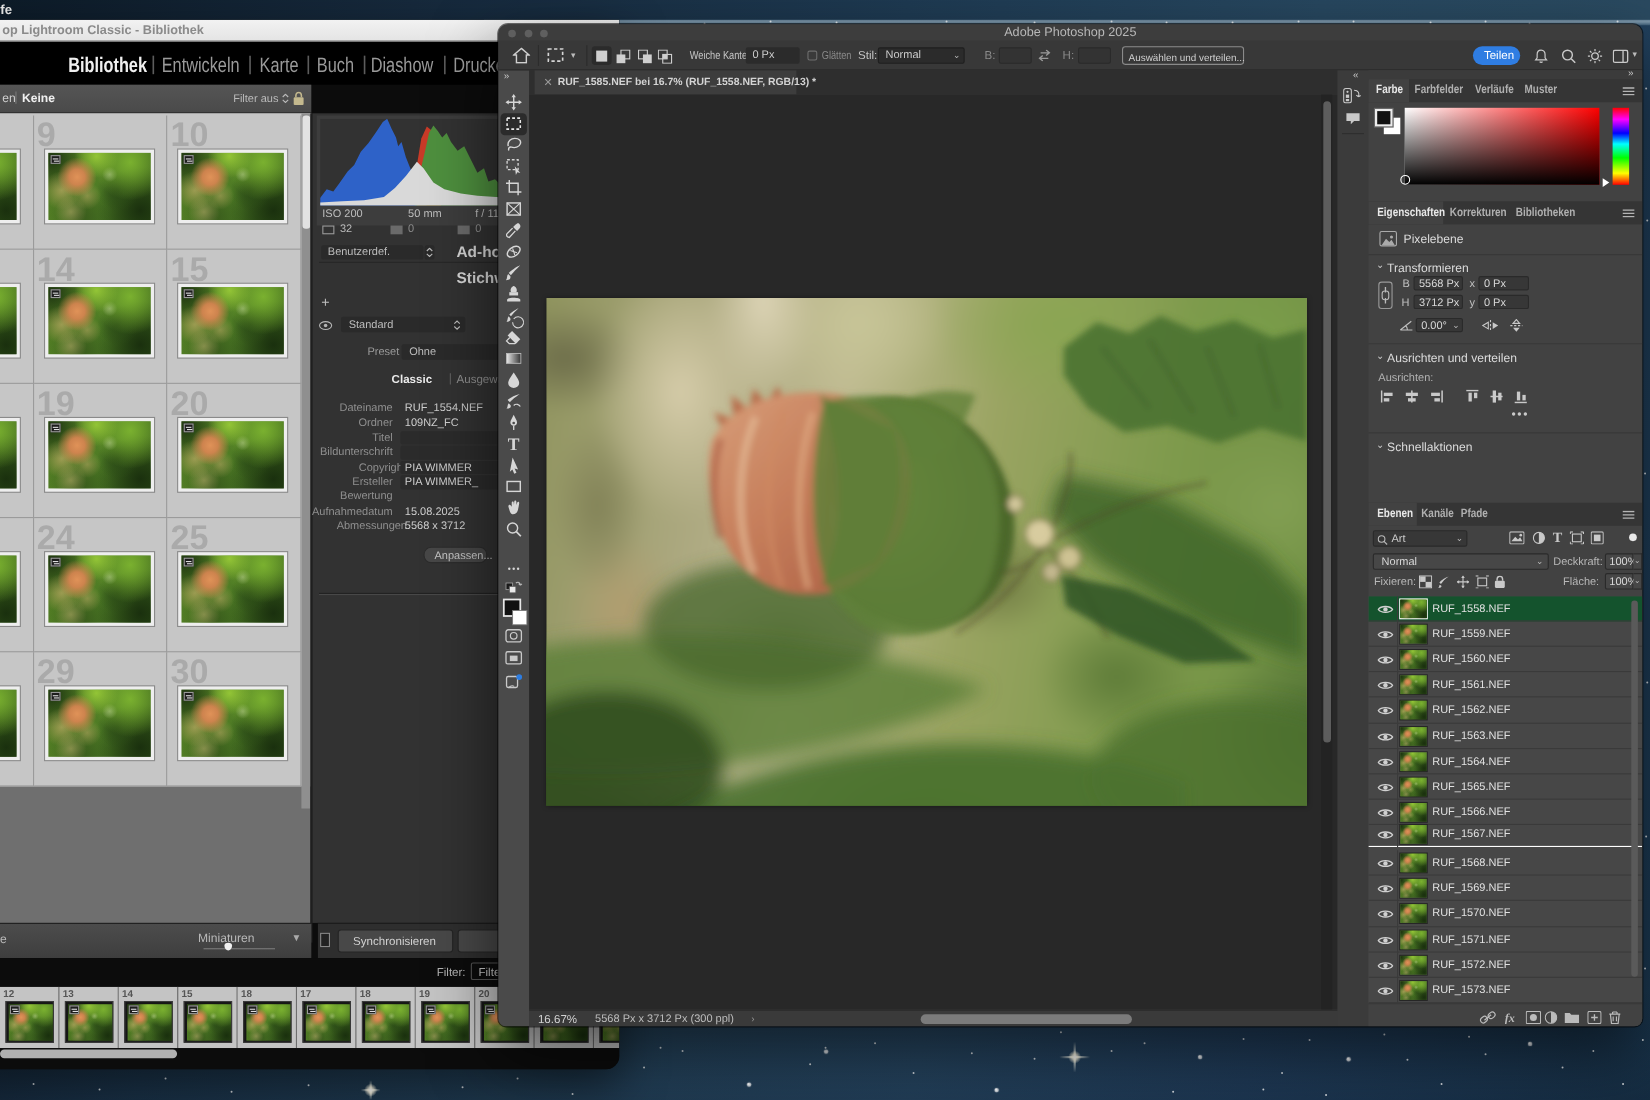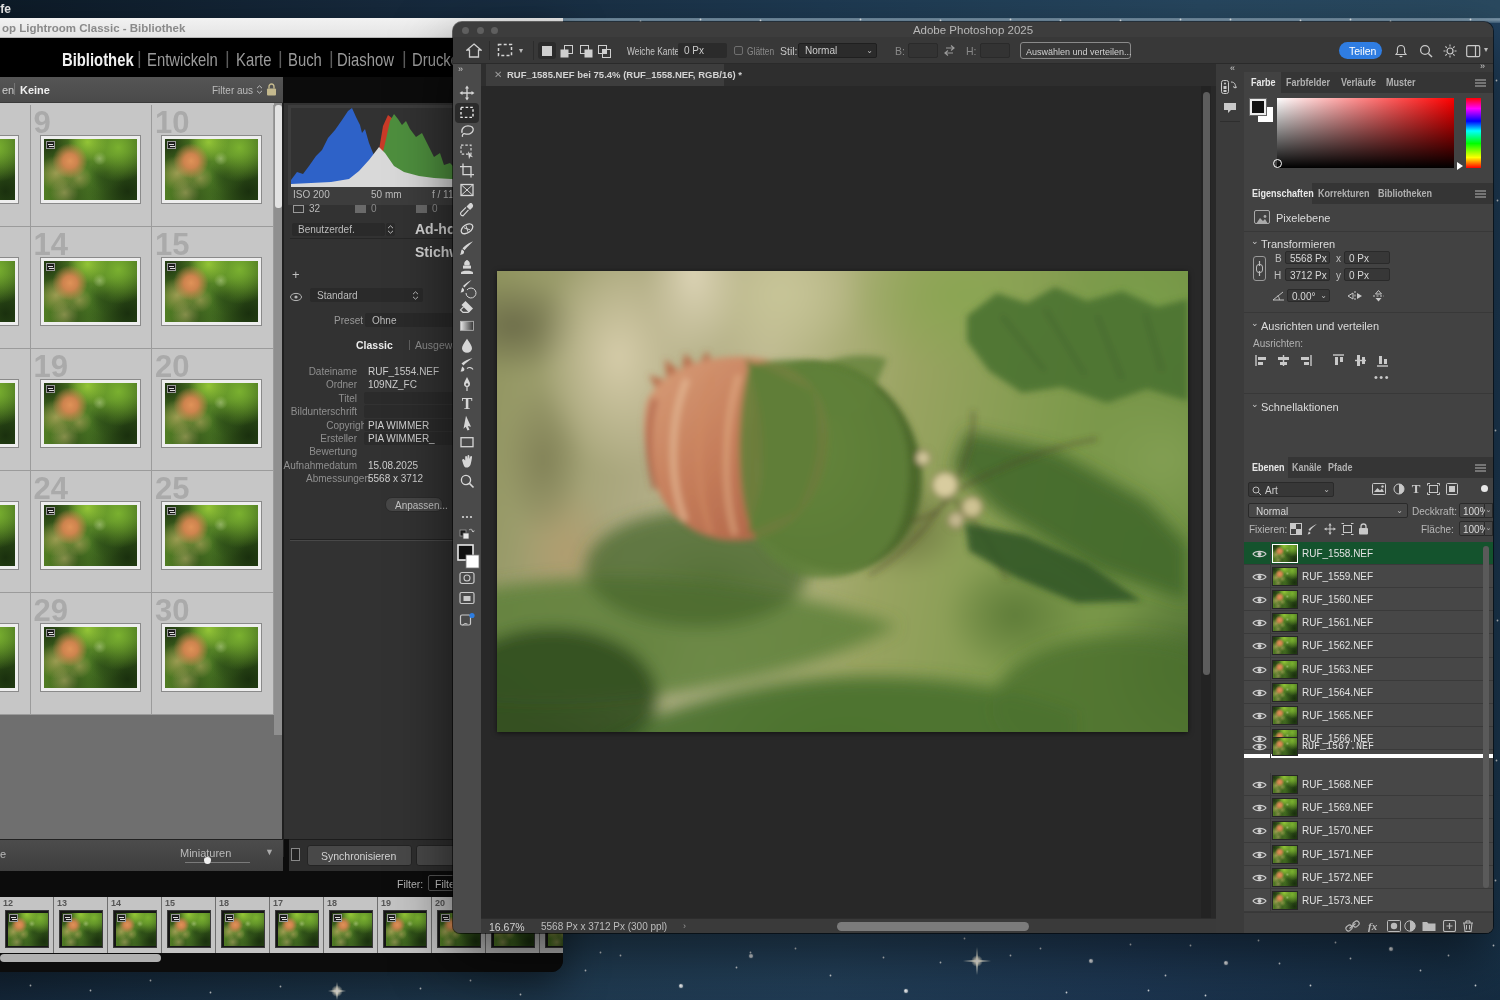--- a/index.html
+++ b/index.html
@@ -473,21 +473,21 @@
       </svg>
       <svg style="position:absolute;left:1013px;top:7.5px" width="15" height="13">
         <rect x="0.7" y="0.7" width="13" height="11" rx="1.5" fill="none" stroke="#c9c9c9" stroke-width="1.2"></rect>
         <path d="M9.5 0.7 V11.7" stroke="#c9c9c9" stroke-width="1.2"></path>
       </svg>
       <span style="position:absolute;left:1031px;top:8px;color:#bbb;font-size:8px;">▾</span>
     </div>
     <div style="left:28px;top:42px;width:735px;height:22px;background:#2e2e2e;">
       <div style="left:5px;top:0;width:238px;height:22px;background:#3d3d3d;">
         <span style="position:absolute;left:8px;top:5px;color:#9a9a9a;font-size:10px;">✕</span>
-        <span style="position:absolute;left:21px;top:5px;color:#d4d4d4;font-size:9.5px;font-weight:bold;white-space:nowrap;">RUF_1585.NEF bei 75.4% (RUF_1558.NEF, RGB/16) *</span>
+        <span style="position:absolute;left:21px;top:5px;color:#d4d4d4;font-size:9.5px;font-weight:bold;white-space:nowrap;">RUF_1585.NEF bei 16.7% (RUF_1558.NEF, RGB/13) *</span>
       </div>
     </div>
     <div style="left:0;top:42px;width:28px;height:869px;"><svg width="28" height="869" viewBox="0 0 28 869">
         <rect width="28" height="869" fill="#4a4a4a"></rect>
         <text x="5" y="8" fill="#ccc" font-size="9" font-family="Liberation Sans">»</text>
         <rect x="2" y="39" width="24" height="20" rx="4" fill="#2b2b2b"></rect>
         <g transform="translate(14,29.0)">
           <path d="M0 -6 V6 M-6 0 H6" stroke="#d6d6d6" stroke-width="1.3"></path>
           <path d="M0 -7.5 L-2 -4.5 H2 Z M0 7.5 L-2 4.5 H2 Z M-7.5 0 L-4.5 -2 V2 Z M7.5 0 L4.5 -2 V2 Z" fill="#d6d6d6" stroke="none"></path>
         </g>
@@ -967,21 +967,21 @@
       </div>
       <div style="left:0px;top:184.96000000000004px;width:249px;height:23.12px;border-bottom:1px solid #3a3a3a;">
         <svg style="position:absolute;left:8px;top:7px" width="15" height="10">
           <path d="M1 5 C3.5 1.5 11.5 1.5 14 5 C11.5 8.5 3.5 8.5 1 5 Z" fill="none" stroke="#d0d0d0" stroke-width="1.2"></path>
           <circle cx="7.5" cy="5" r="2" fill="#d0d0d0"></circle>
         </svg>
         <div style="left:26px;top:0;width:1px;height:23px;background:#3a3a3a;"></div>
         <div class="pic" style="left:29px;top:3px;width:24px;height:17px;box-shadow:0 0 0 1px #262626;"></div>
         <span style="position:absolute;left:58px;top:6px;color:#e2e2e2;font-size:10px;">RUF_1566.NEF</span>
       </div>
-      <div style="left:0px;top:193px;width:249px;height:23.12px;border-bottom:4px solid #ffffff;font-family:Liberation Mono, monospace;">
+      <div style="left:0px;top:205px;width:249px;height:23.12px;border-bottom:1px solid #ffffff;">
         <svg style="position:absolute;left:8px;top:7px" width="15" height="10">
           <path d="M1 5 C3.5 1.5 11.5 1.5 14 5 C11.5 8.5 3.5 8.5 1 5 Z" fill="none" stroke="#d0d0d0" stroke-width="1.2"></path>
           <circle cx="7.5" cy="5" r="2" fill="#d0d0d0"></circle>
         </svg>
         <div style="left:26px;top:0;width:1px;height:23px;background:#3a3a3a;"></div>
         <div class="pic" style="left:29px;top:3px;width:24px;height:17px;box-shadow:0 0 0 1px #262626;"></div>
         <span style="position:absolute;left:58px;top:6px;color:#e2e2e2;font-size:10px;">RUF_1567.NEF</span>
       </div>
       <div style="left:0px;top:231.20000000000005px;width:249px;height:23.12px;border-bottom:1px solid #3a3a3a;">
         <svg style="position:absolute;left:8px;top:7px" width="15" height="10">

